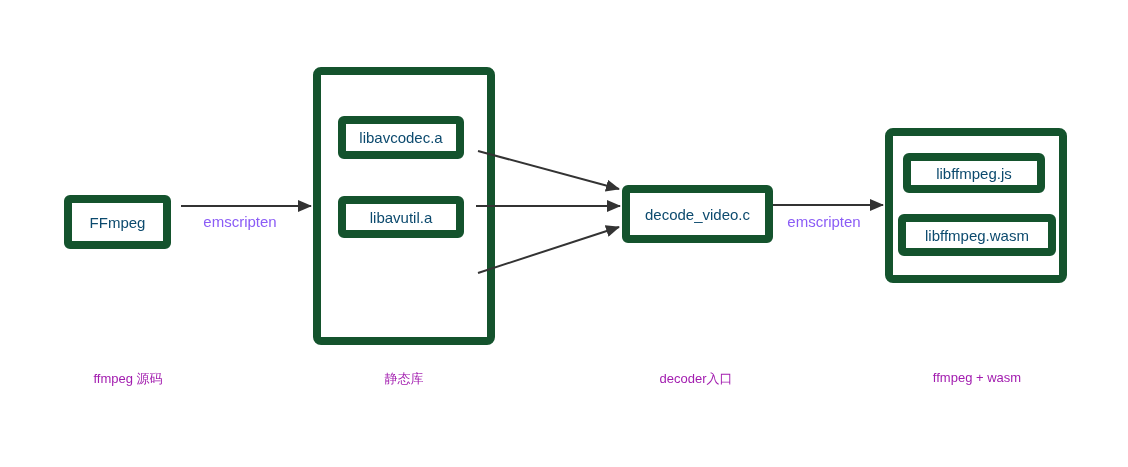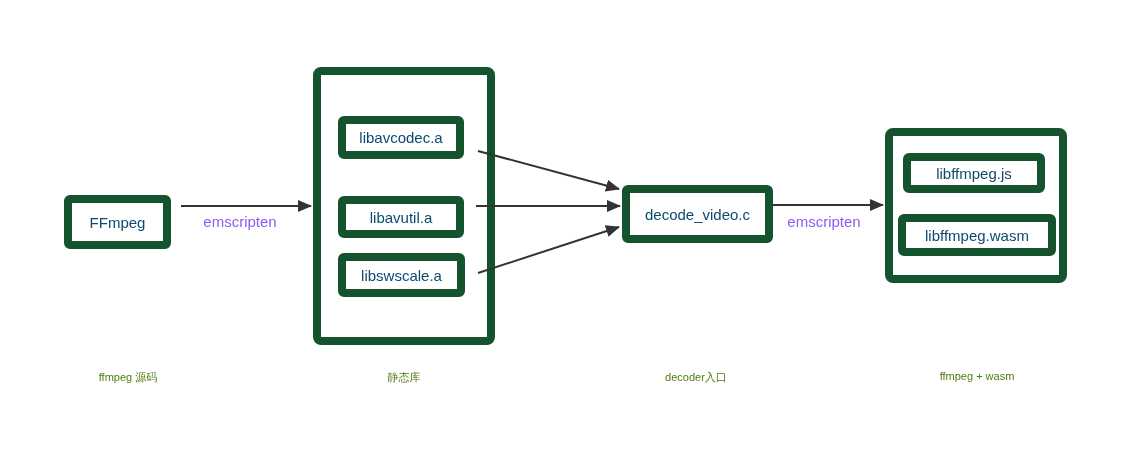--- a/index.html
+++ b/index.html
@@ -36,22 +36,22 @@
   }
   .edge-label {
     position: absolute;
     font-size: 15px;
     color: #8b5cf6;
     text-align: center;
     white-space: nowrap;
   }
   .caption {
     position: absolute;
-    font-size: 11px;
-    color: #4d7c0f;
+    font-size: 13px;
+    color: #a21caf;
     text-align: center;
     white-space: nowrap;
   }
   svg.edges {
     position: absolute;
     left: 0;
     top: 0;
     pointer-events: none;
   }
   svg.edges line {
@@ -64,21 +64,20 @@
 
 <div class="canvas">
 
   <div class="group" style="left:313px; top:67px; width:182px; height:278px;"></div>
   <div class="group" style="left:885px; top:128px; width:182px; height:155px;"></div>
 
   <div class="node" style="left:64px; top:186px; width:107px; height:54px;margin-top:9px;">FFmpeg</div>
 
   <div class="node" style="left:338px; top:116px; width:126px; height:43px;">libavcodec.a</div>
   <div class="node" style="left:338px; top:184px; width:126px; height:42px;margin-top:12px;">libavutil.a</div>
-  <div class="node" style="left:338px; top:253px; width:127px; height:44px;">libswscale.a</div>
 
   <div class="node" style="left:622px; top:185px; width:151px; height:58px;">decode_video.c</div>
 
   <div class="node" style="left:903px; top:153px; width:142px; height:40px;">libffmpeg.js</div>
   <div class="node" style="left:898px; top:214px; width:158px; height:42px;">libffmpeg.wasm</div>
 
   <svg class="edges" width="1128" height="467" viewBox="0 0 1128 467">
     <defs>
       <marker id="arrowhead" markerUnits="userSpaceOnUse" markerWidth="14" markerHeight="12" viewBox="0 0 14 12" refX="13" refY="6" orient="auto">
         <path d="M0,0 L14,6 L0,12 Z" fill="#333333"></path>

